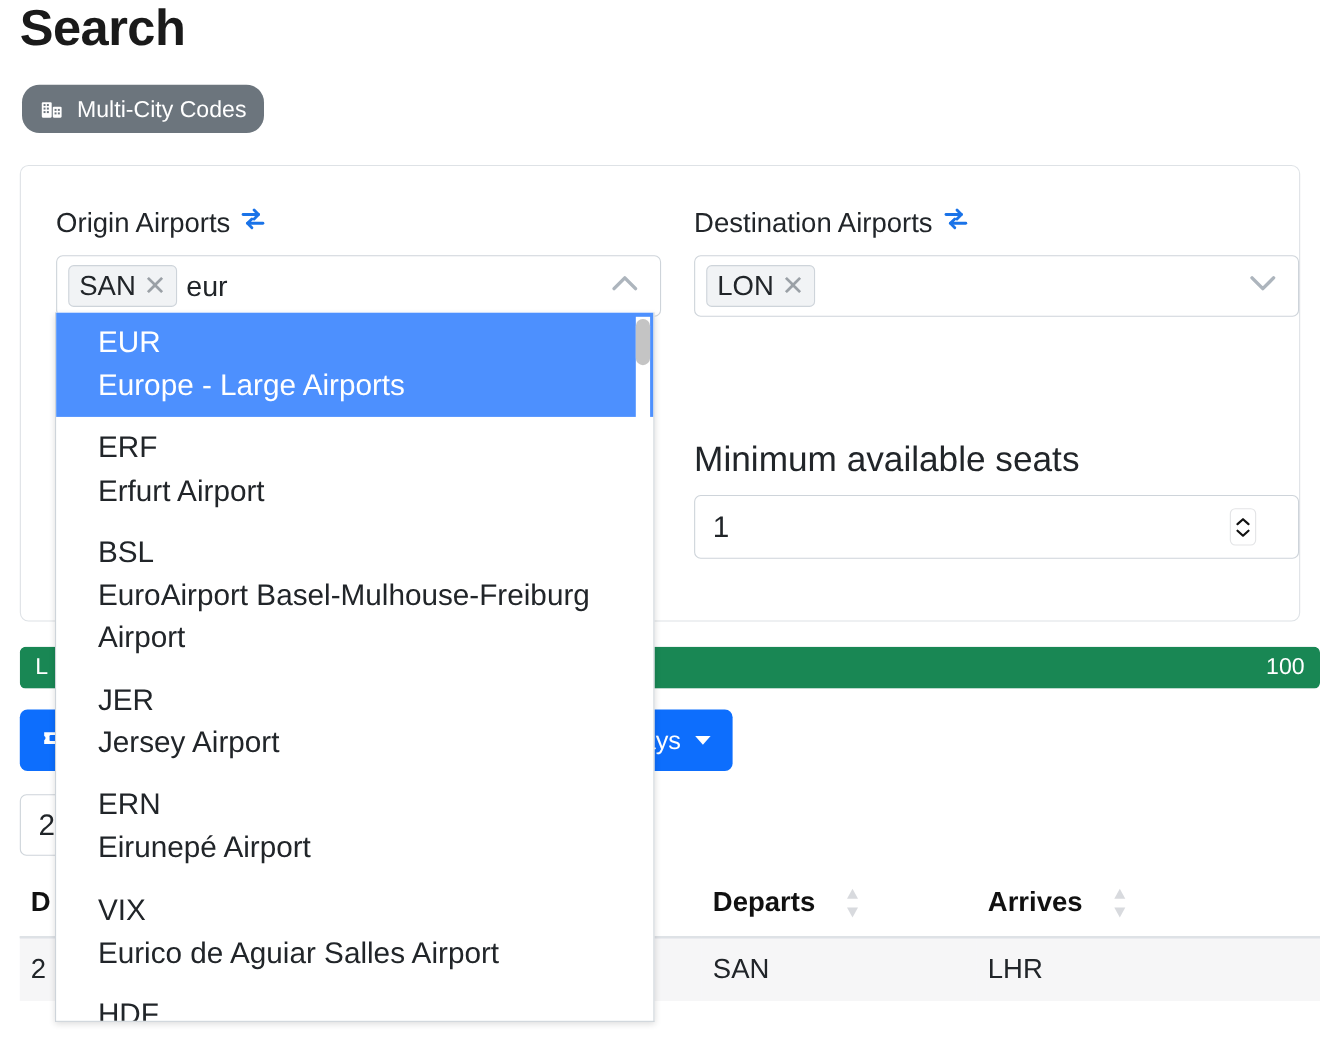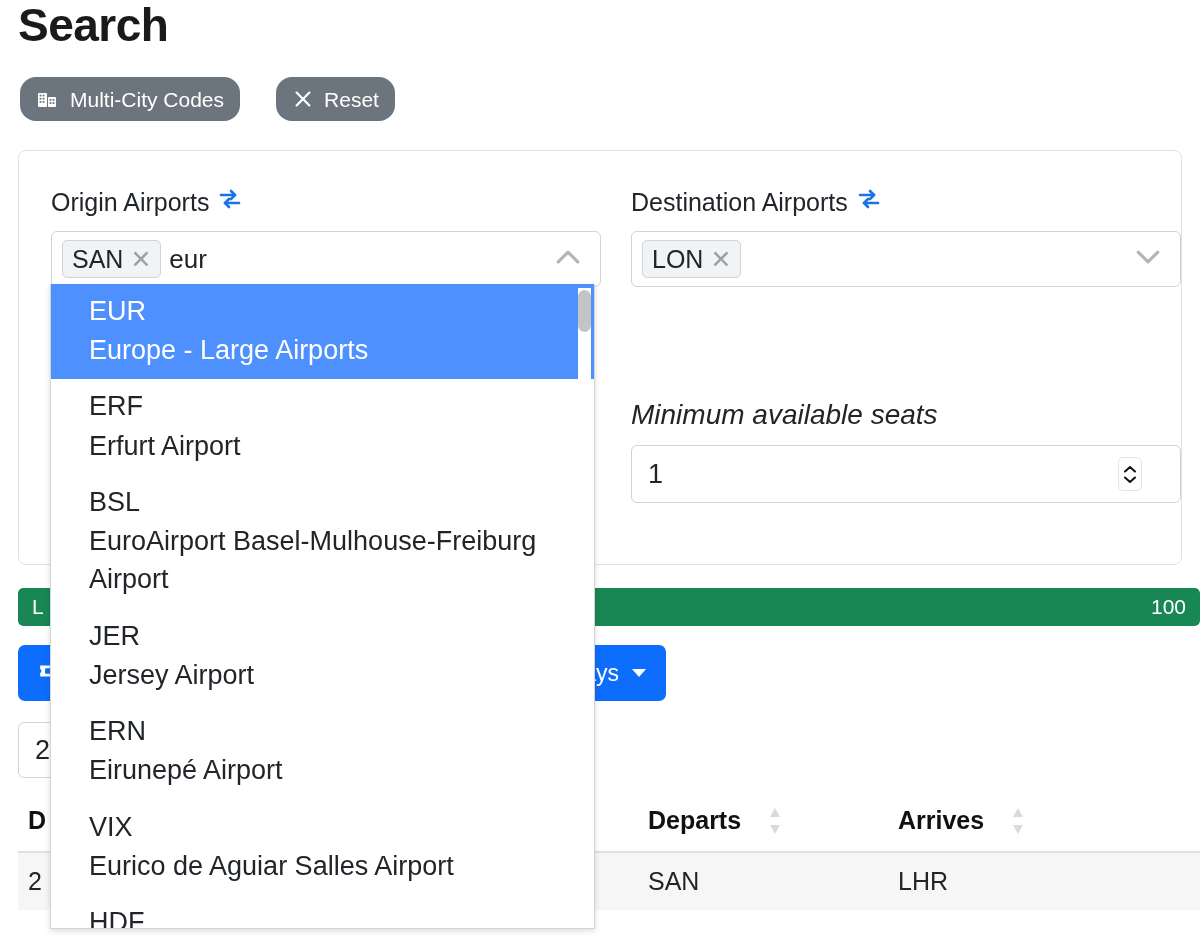--- a/index.html
+++ b/index.html
@@ -60,21 +60,21 @@
     border: none; outline: none; font-size: 26px; font-family: "Liberation Sans", sans-serif;
     color: #212529; background: transparent; flex: 1; min-width: 20px; padding: 0;
     caret-color: #212529;
   }
   .ms-arrow {
     position: absolute; right: 16px; top: 50%; transform: translateY(-50%);
     color: #adb5bd; pointer-events: auto; cursor: pointer;
   }
 
   .seats-group { position: absolute; left: 612px; top: 248px; width: 550px; }
-  .seats-label { font-size: 28px; color: #212529; font-style: italic; }
+  .seats-label { font-size: 32px; color: #212529; }
   .num-input-wrap {
     margin-top: 14px; position: relative; width: 550px; height: 58px;
     border: 1px solid #ced4da; border-radius: 6px; background: #fff;
     display: flex; align-items: center; padding: 0 16px;
   }
   .num-val { font-size: 27px; color: #212529; }
   .spinner {
     position: absolute; right: 38px; top: 50%; transform: translateY(-50%);
     width: 24px; height: 34px; border: 1px solid #e3e4e6; border-radius: 5px;
     background: #fff; display: flex; flex-direction: column;
@@ -176,29 +176,20 @@
           <rect x="6.6" y="14" width="1.8" height="1.8" fill="#6c757d"></rect>
           <rect x="13.6" y="12" width="1.8" height="1.8" fill="#6c757d"></rect>
           <rect x="16.6" y="12" width="1.8" height="1.8" fill="#6c757d"></rect>
           <rect x="13.6" y="15.2" width="1.8" height="1.8" fill="#6c757d"></rect>
           <rect x="16.6" y="15.2" width="1.8" height="1.8" fill="#6c757d"></rect>
         </svg>
       </span>
       <span>Multi-City Codes</span>
     </button>
 
-    <button class="btn-gray">
-      <span>
-        <svg width="22" height="22" viewBox="0 0 24 24" fill="none" stroke="#fff" stroke-width="2.4" stroke-linecap="round" aria-hidden="true">
-          <line x1="5" y1="5" x2="19" y2="19"></line>
-            <line x1="19" y1="5" x2="5" y2="19"></line>
-        </svg>
-      </span>
-      <span>Reset</span>
-    </button>
   </div>
 
   <div class="search-card">
 
     <div class="origin-group">
       <div class="field-label">
         <span>Origin Airports</span>
         <span class="swap-icon">
           <svg width="26" height="24" viewBox="0 0 24 24" fill="none" stroke="#1a73e8" stroke-width="2.6" stroke-linecap="round" stroke-linejoin="round" aria-hidden="true">
             <path d="M3 8h14"></path>

